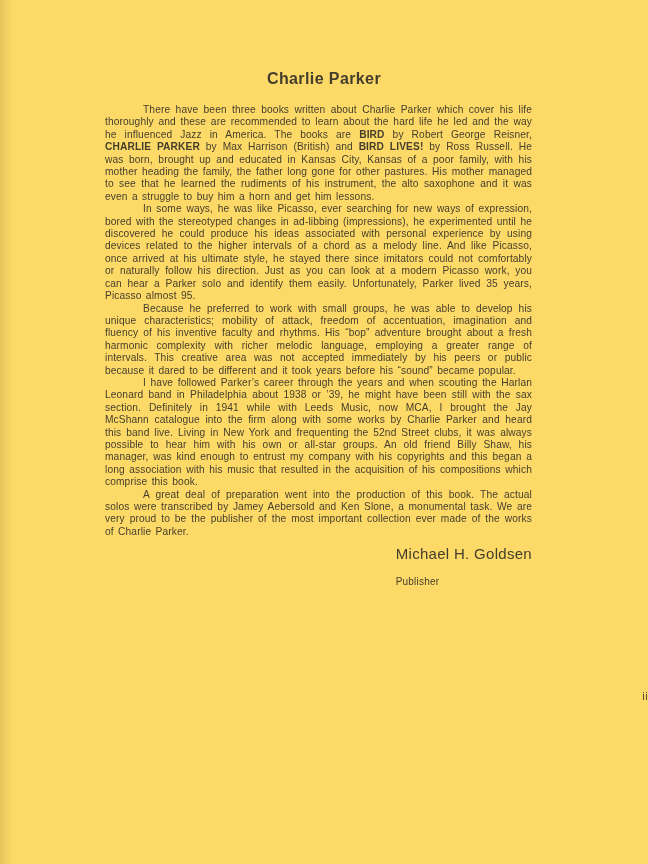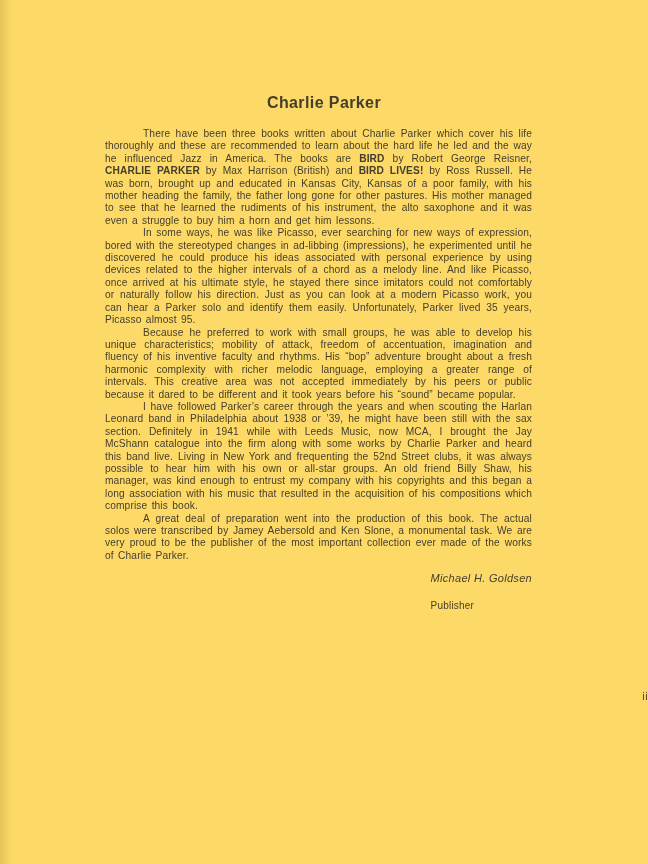--- a/index.html
+++ b/index.html
@@ -12,21 +12,21 @@
     background: var(--bg);
     font-family: "Liberation Sans", sans-serif;
     color: var(--ink);
     overflow: hidden;
   }
   .page {
     position: relative;
     width: 648px; height: 864px;
     background: var(--bg);
     box-sizing: border-box;
-    padding-top: 94px;
+    padding-top: 70px;
   }
   
   .page::before {
     content: "";
     position: absolute; left: 0; top: 0; bottom: 0; width: 12px;
     background: linear-gradient(to right, rgba(120,95,15,0.18), rgba(120,95,15,0.0));
     pointer-events: none;
   }
   .title {
     text-align: center;
@@ -55,22 +55,21 @@
     width: 427px;
     margin-left: 105px;
     margin-top: 9px;
     overflow: hidden;
   }
   .sig-block {
     float: right;
     text-align: left;
   }
   .sig-name {
-    font-size: 11px;
-    font-style: italic;
+    font-size: 15px;
     letter-spacing: 0.3px;
     line-height: 14px;
   }
   .sig-role {
     font-size: 10px;
     line-height: 13px;
     letter-spacing: 0.2px;
     margin-top: 14px;
   }
   .page-number {

